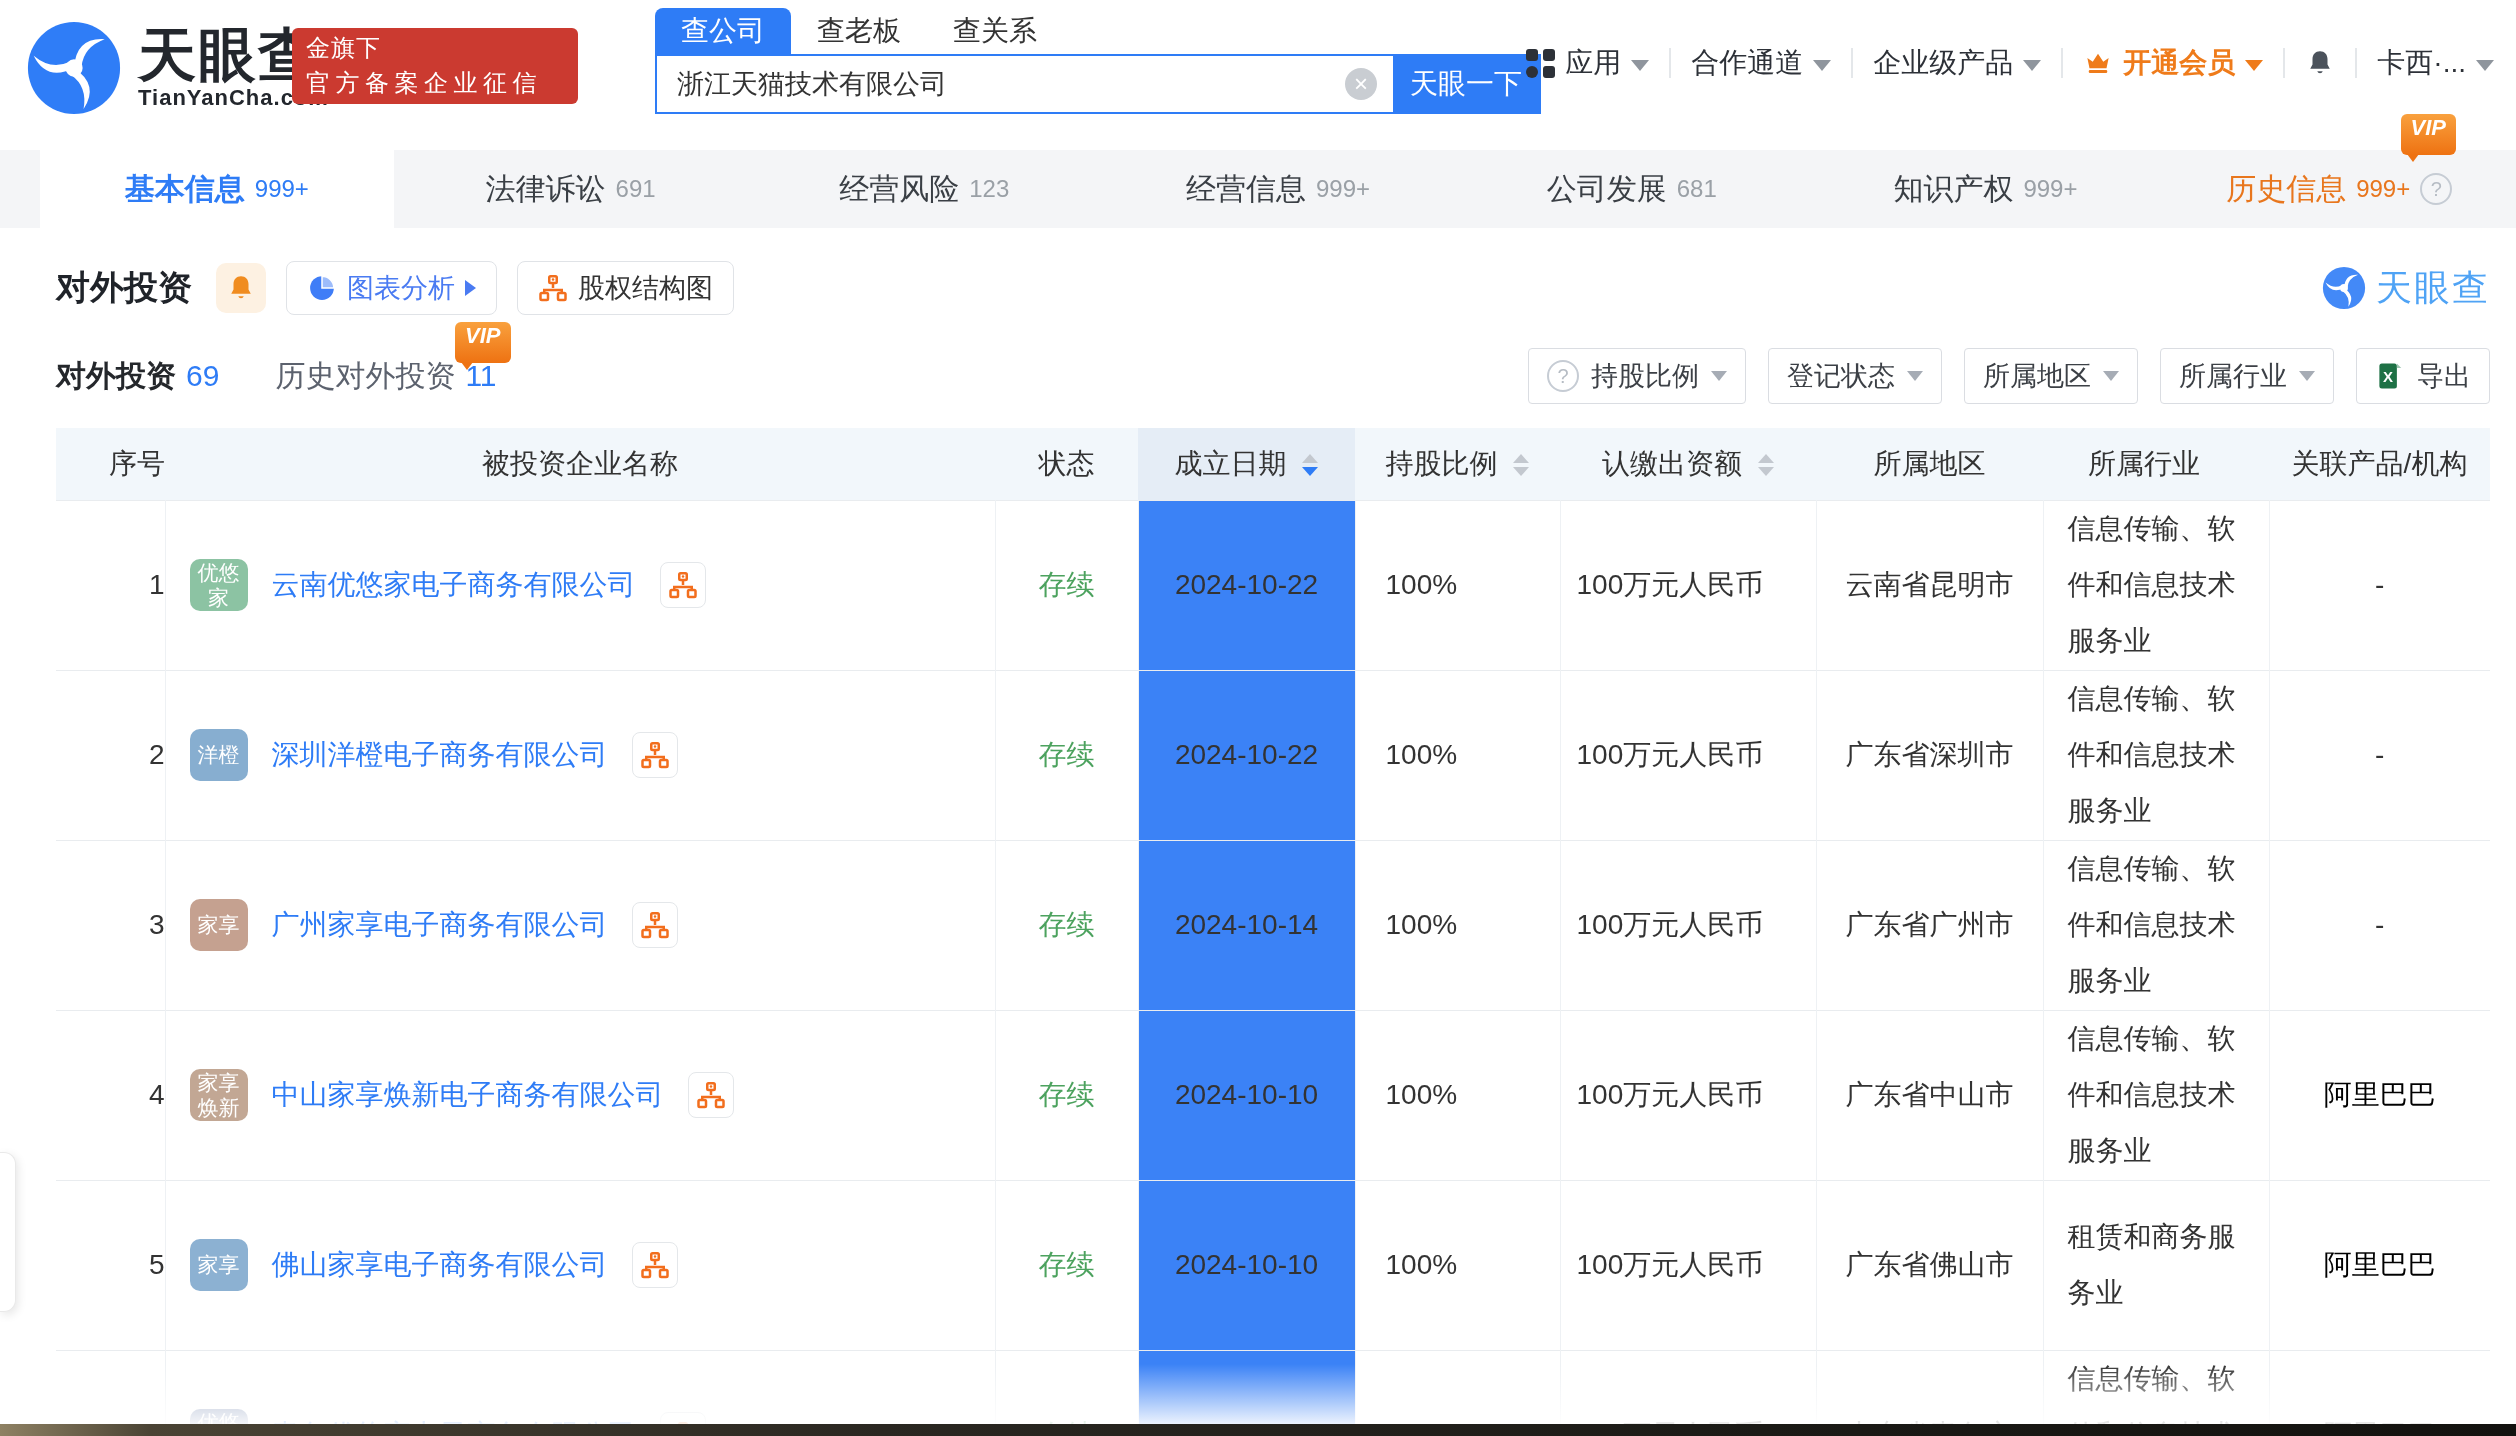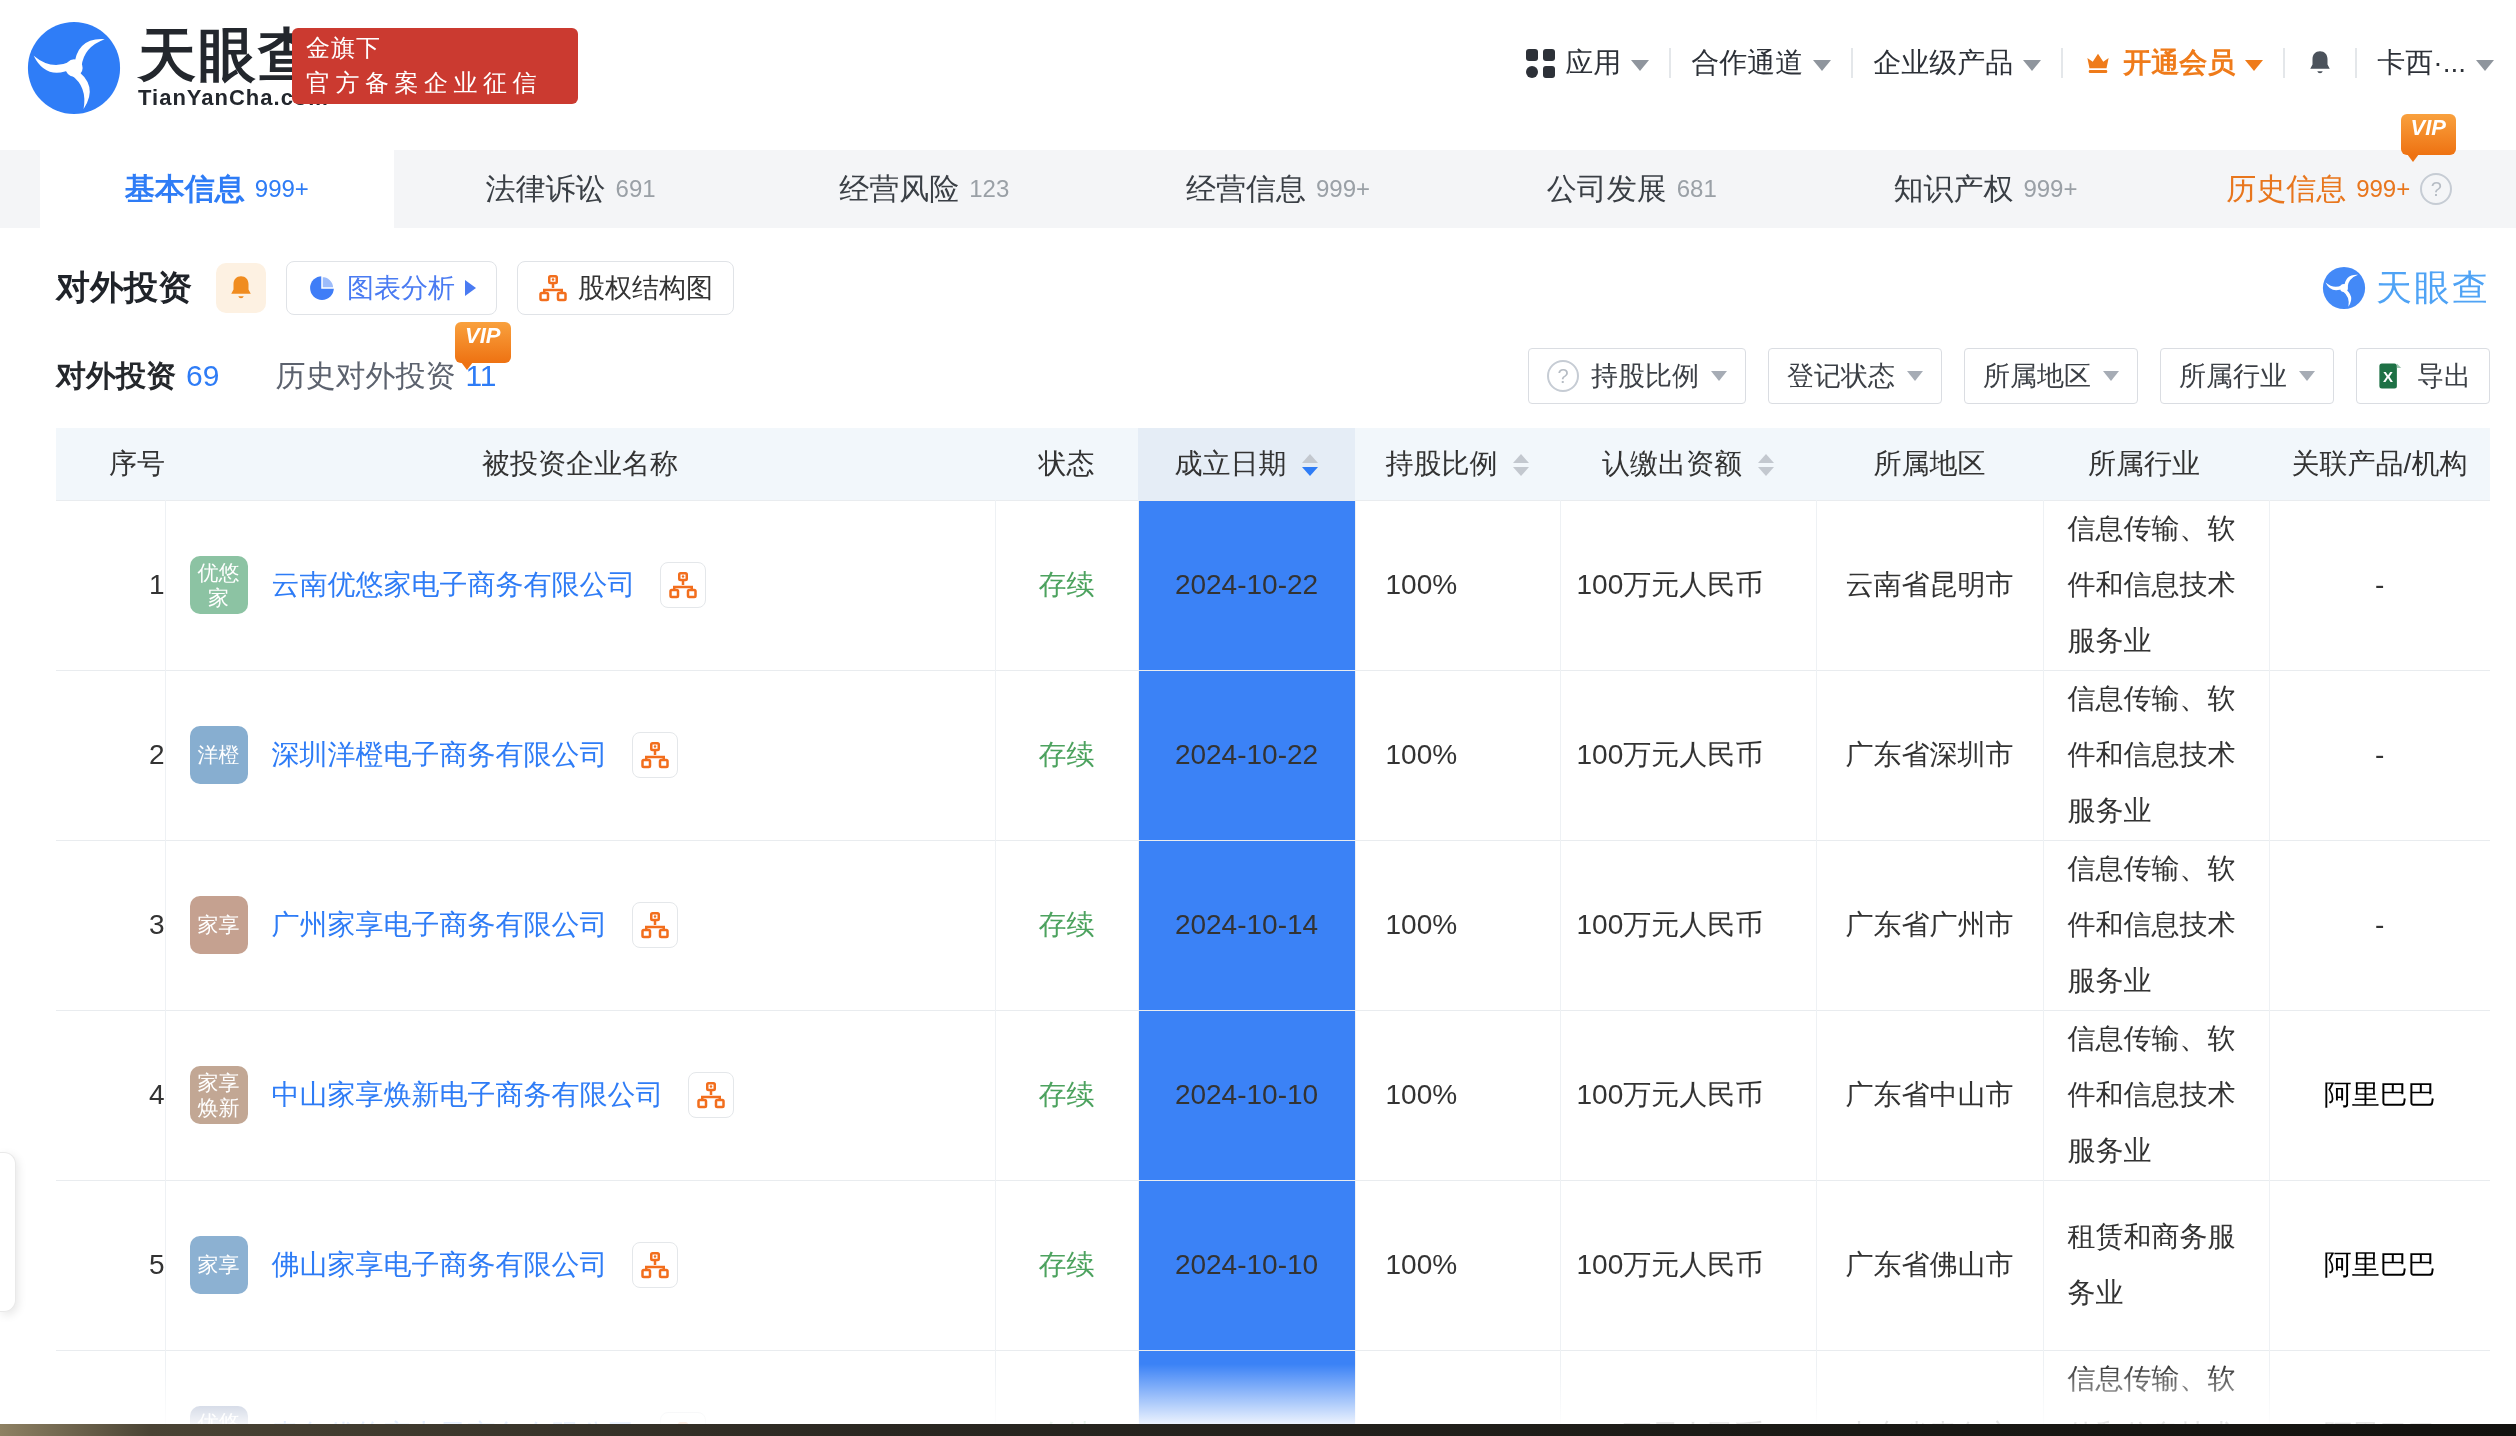--- a/index.html
+++ b/index.html
@@ -109,21 +109,21 @@
   .c-region { width:227px; text-align:center; }
   .c-industry { width:226px; text-align:left; padding:0 24px; line-height:2; }
   .c-related { width:221px; text-align:center; }
   th.c-ratio, th.c-amount, th.c-industry { text-align:center; padding-left:0; }
   .sort { display:inline-flex; flex-direction:column; gap:4px; margin-left:8px; vertical-align:middle; }
   .sort i { width:0; height:0; border-left:8px solid transparent; border-right:8px solid transparent; }
   .sort .up { border-bottom:9px solid #c3c8cf; }
   .sort .down { border-top:9px solid #c3c8cf; }
   .sort .down.on { border-top-color:#2e7cf6; }
   .name-wrap { display:flex; align-items:center; gap:24px; padding-left:24px; }
-  .avatar { width:58px; height:58px; border-radius:10px; color:#fff; font-size:21px; line-height:1.2;
+  .avatar { width:58px; height:52px; border-radius:10px; color:#fff; font-size:21px; line-height:1.2;
     display:flex; align-items:center; justify-content:center; text-align:center; word-break:break-all;
     padding:3px; flex:none; }
   a.link { color:#2e7cf6; text-decoration:none; cursor:pointer; }
   .mini-equity { width:46px; height:46px; border:1px solid #e4e7ea; border-radius:8px; display:flex;
     align-items:center; justify-content:center; cursor:pointer; flex:none; }
   .status { color:#4ca25e; }
   .related.link-style { color:#000000; cursor:pointer; }
 
   
   .side-float { position:absolute; left:0; top:1152px; width:16px; height:160px; background:#fff;
@@ -188,20 +188,34 @@
       <div class="cn">天眼查</div>
       <div class="en">TianYanCha.com</div>
     </div>
   </div>
 
   <div class="gov-badge">
     <div class="l1">国家中小企业发展子基金旗下</div>
     <div class="l2">官方备案企业征信机构</div>
   </div>
 
+  <div class="search-area">
+    <div class="search-tabs">
+      <div class="search-tab active">查公司</div>
+      <div class="search-tab">查老板</div>
+      <div class="search-tab">查关系</div>
+    </div>
+    <div class="search-box">
+      <div class="search-input-wrap">
+        <input class="search-input" value="浙江天猫技术有限公司" style="">
+        <span class="clear-x">×</span>
+      </div>
+      <button class="search-btn">天眼一下</button>
+    </div>
+  </div>
 
   <div class="top-menu">
     <div class="menu-item">
       <span class="grid-icon">
           <i></i>
           <i></i>
           <i></i>
           <i></i>
         </span>
       <span>应用</span>

